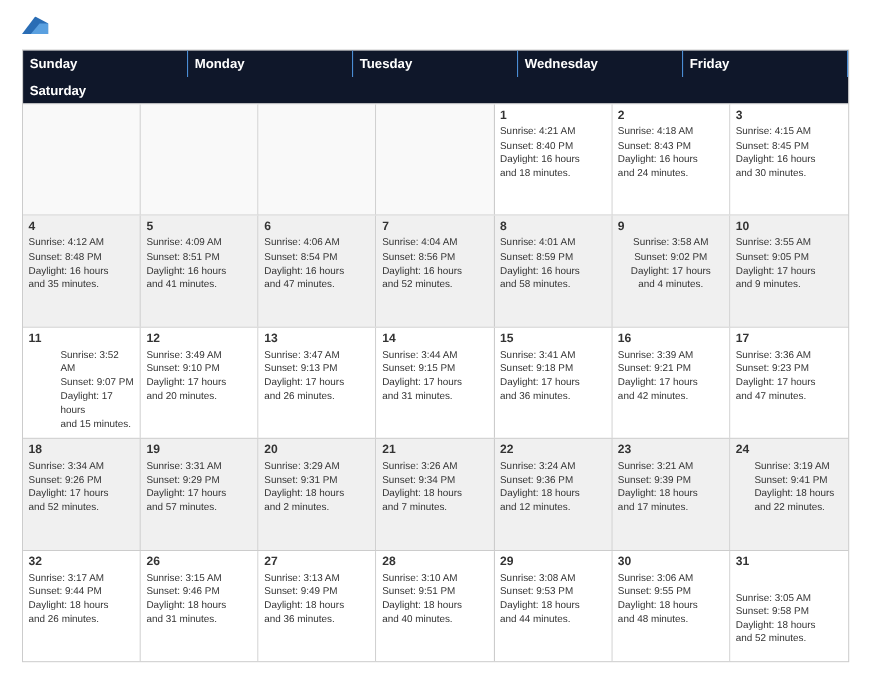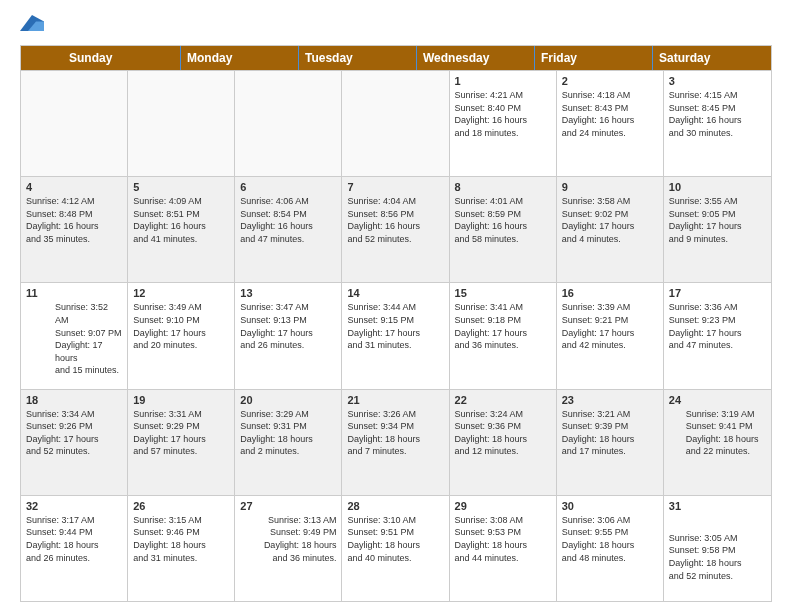--- a/index.html
+++ b/index.html
@@ -60,23 +60,22 @@
       color: #555;
     }
     .calendar {
       flex: 1;
       display: flex;
       flex-direction: column;
       border: 1px solid #ccc;
     }
     .cal-header-row {
       display: grid;
-      grid-template-columns: repeat(6, 1fr);
-      background: #a16207;
-      padding-left: 42px;
+      grid-template-columns: repeat(5, 1fr);
+      background: #0f172a;
     }
     .cal-header-cell {
       color: #fff;
       font-size: 12px;
       font-weight: bold;
       padding: 5px 6px;
       text-align: left;
       border-right: 1px solid #4a8dd5;
     }
     .cal-header-cell:last-child { border-right: none; }
@@ -204,21 +203,21 @@
           </div>
           <div class="cal-cell shaded">
             <span class="day-number">8</span>
             <div class="cell-text" style="white-space: pre-line;">Sunrise: 4:01 AM
 Sunset: 8:59 PM
 Daylight: 16 hours
 and 58 minutes.</div>
           </div>
           <div class="cal-cell shaded">
             <span class="day-number">9</span>
-            <div class="cell-text" style="white-space: pre-line;">Sunrise: 3:58 AM
+            <div class="cell-text" style="white-space: pre-line; text-align: center;">Sunrise: 3:58 AM
 Sunset: 9:02 PM
 Daylight: 17 hours
 and 4 minutes.</div>
           </div>
           <div class="cal-cell shaded">
             <span class="day-number">10</span>
             <div class="cell-text" style="white-space: pre-line;">Sunrise: 3:55 AM
 Sunset: 9:05 PM
 Daylight: 17 hours
 and 9 minutes.</div>
@@ -336,21 +335,21 @@
           </div>
           <div class="cal-cell">
             <span class="day-number">26</span>
             <div class="cell-text" style="white-space: pre-line;">Sunrise: 3:15 AM
 Sunset: 9:46 PM
 Daylight: 18 hours
 and 31 minutes.</div>
           </div>
           <div class="cal-cell">
             <span class="day-number">27</span>
-            <div class="cell-text" style="white-space: pre-line; text-align: right;">Sunrise: 3:13 AM
+            <div class="cell-text" style="white-space: pre-line;">Sunrise: 3:13 AM
 Sunset: 9:49 PM
 Daylight: 18 hours
 and 36 minutes.</div>
           </div>
           <div class="cal-cell">
             <span class="day-number">28</span>
             <div class="cell-text" style="white-space: pre-line;">Sunrise: 3:10 AM
 Sunset: 9:51 PM
 Daylight: 18 hours
 and 40 minutes.</div>

